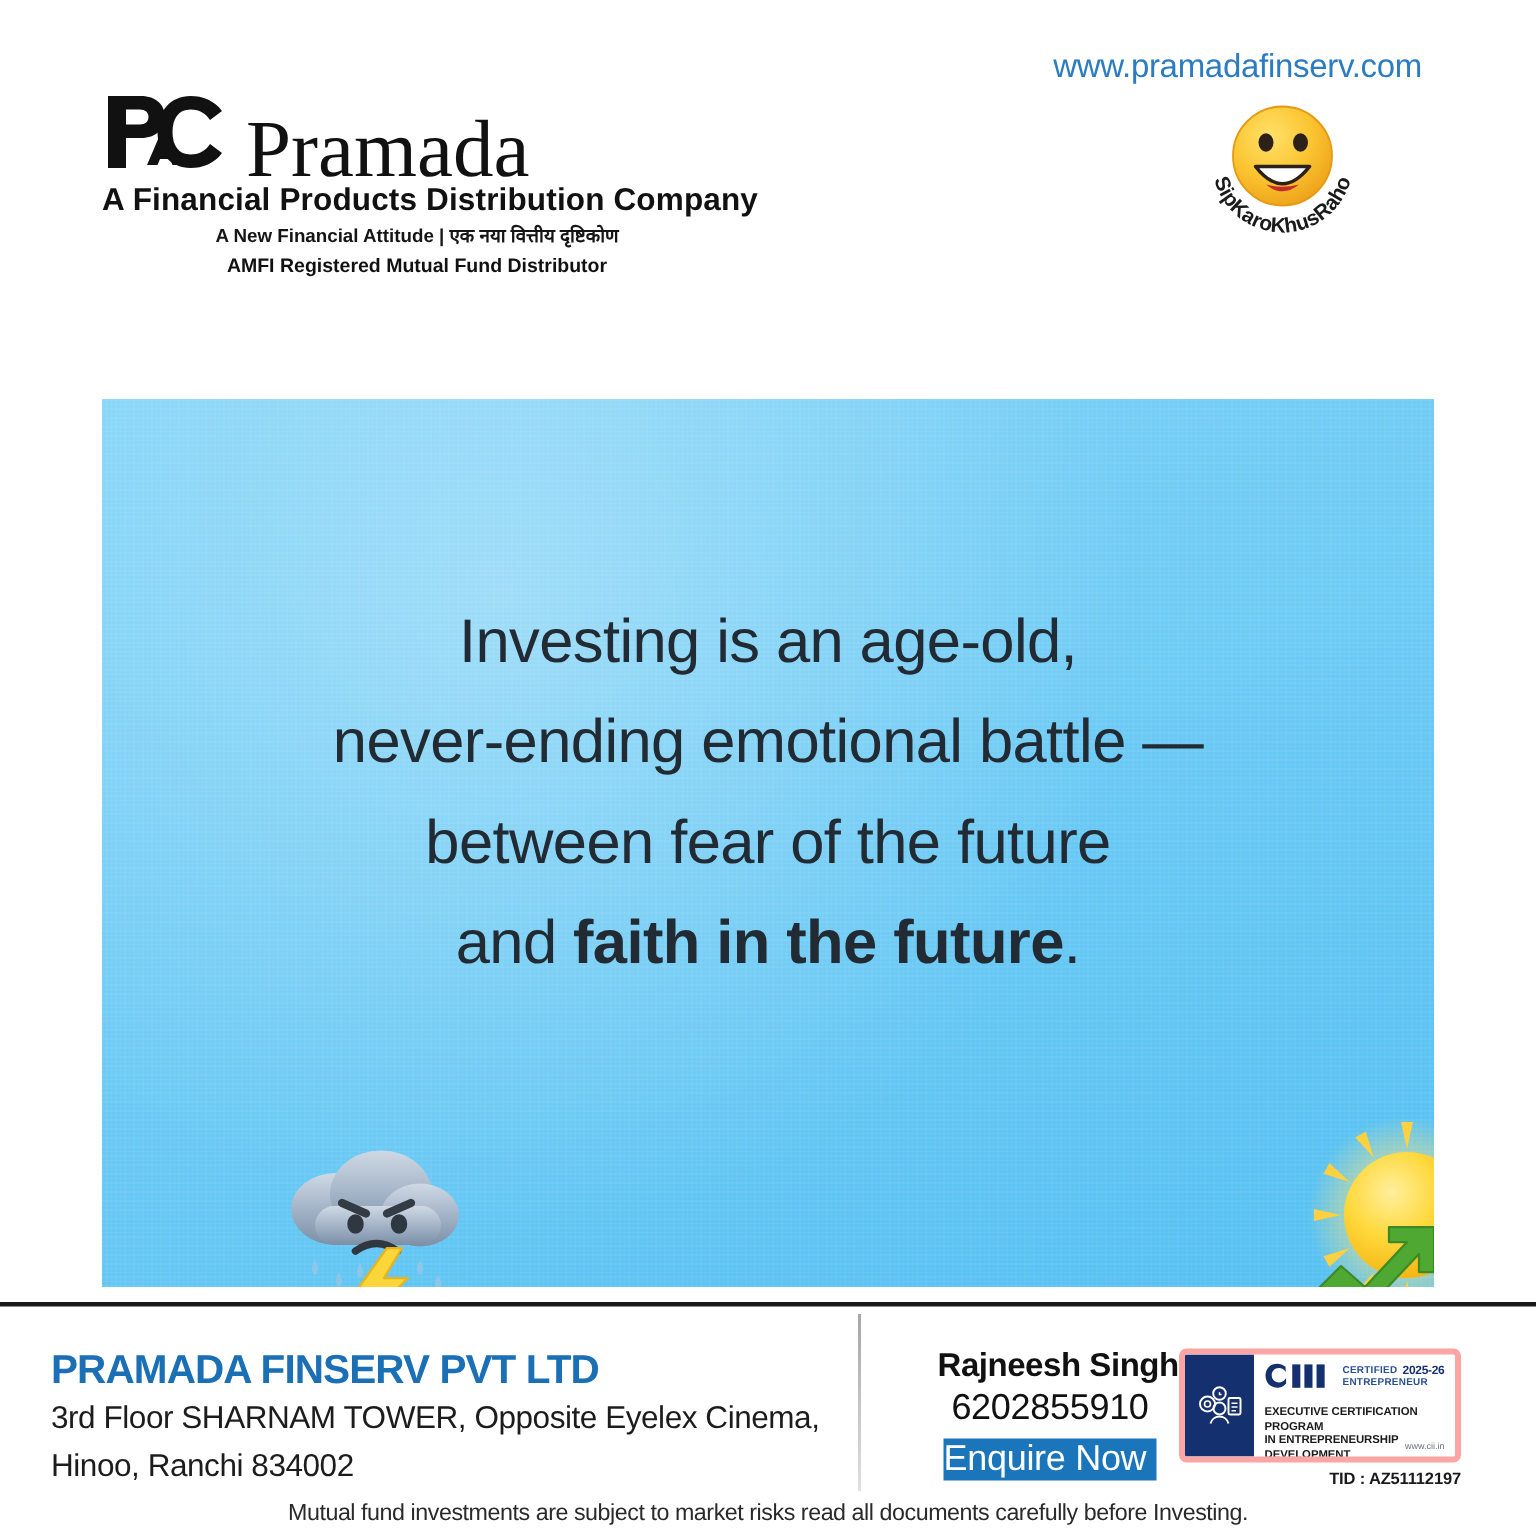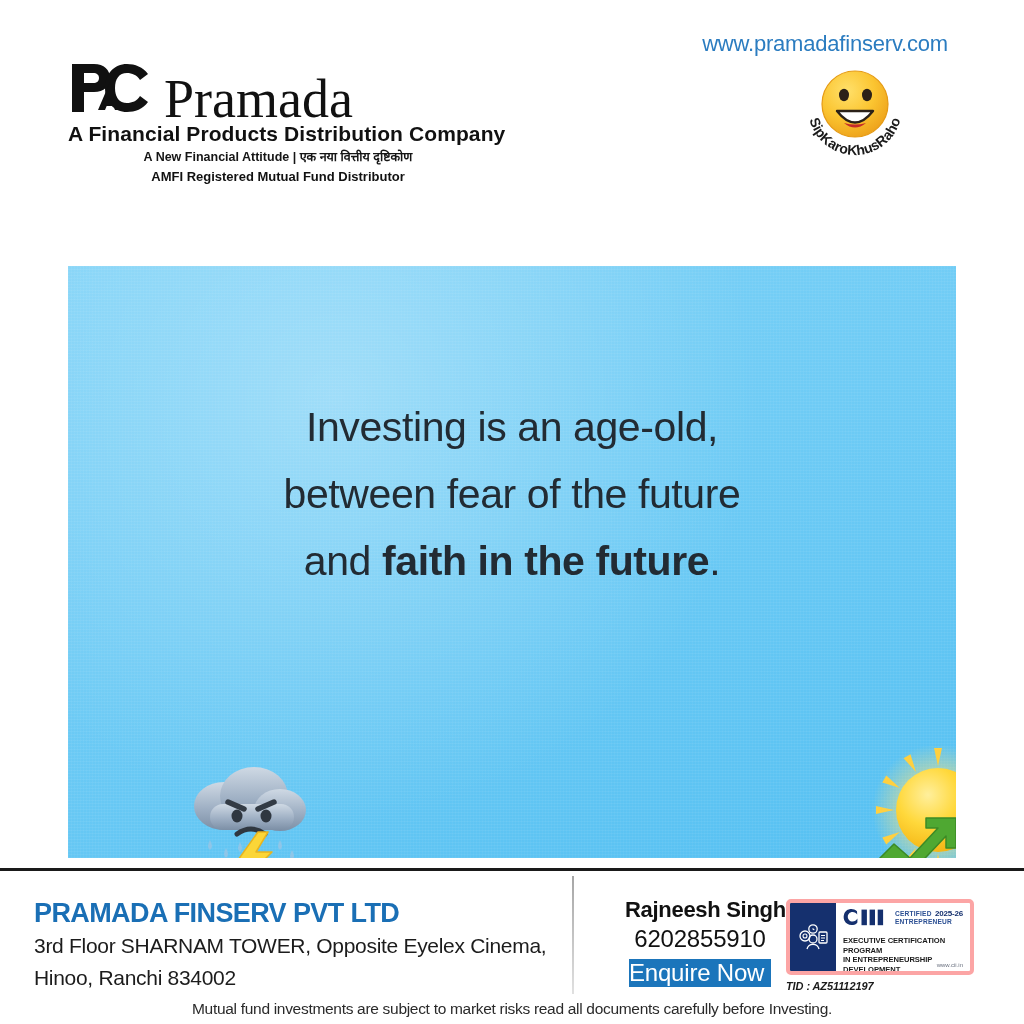--- a/index.html
+++ b/index.html
@@ -175,23 +175,22 @@
     margin-top: 9px;
     font-size: 7.6px; line-height: 9.6px; font-weight: bold;
     color: #1a1a1a; letter-spacing: -0.05px;
   }
   .cii-web {
     position: absolute; right: 7px; bottom: 3px;
     font-size: 6px; color: #6b7280;
   }
   .cii-tid {
     position: absolute; left: 786px; top: 980px; width: 188px;
-    text-align: left; font-size: 11px; font-weight: bold; color: #1a1a1a;
+    text-align: right; font-size: 11px; font-weight: bold; color: #1a1a1a;
     letter-spacing: -0.1px;
-    font-style: italic;
   }
 
   .disclaimer {
     position: absolute; left: 0; top: 1000px; width: 1024px;
     text-align: center; font-size: 15.5px; color: #2a2a2a;
     letter-spacing: -0.3px;
   }
 </style>
 </head>
 <body>
@@ -240,20 +239,21 @@
       <text font-family="Liberation Sans, sans-serif" font-size="14" font-weight="bold" fill="#1a1a1a">
         <textPath href="#arcPath" startOffset="50%" text-anchor="middle">SipKaroKhusRaho</textPath>
       </text>
     </svg>
   </div>
 
   <div class="panel">
 
     <div class="quote-text">
       <span class="ln">Investing is an age-old,</span>
+      <span class="ln">never-ending emotional battle —</span>
       <span class="ln">between fear of the future</span>
       <span class="ln"><span>and </span><b>faith in the future</b><span>.</span></span>
     </div>
 
     <svg class="emoji-storm" viewBox="0 0 140 135">
       <defs>
         <linearGradient id="cloudG" x1="0" y1="0" x2="0" y2="1">
           <stop offset="0%" stop-color="#cfd9e4"></stop>
           <stop offset="55%" stop-color="#9fb0c4"></stop>
           <stop offset="100%" stop-color="#7c8fa6"></stop>

